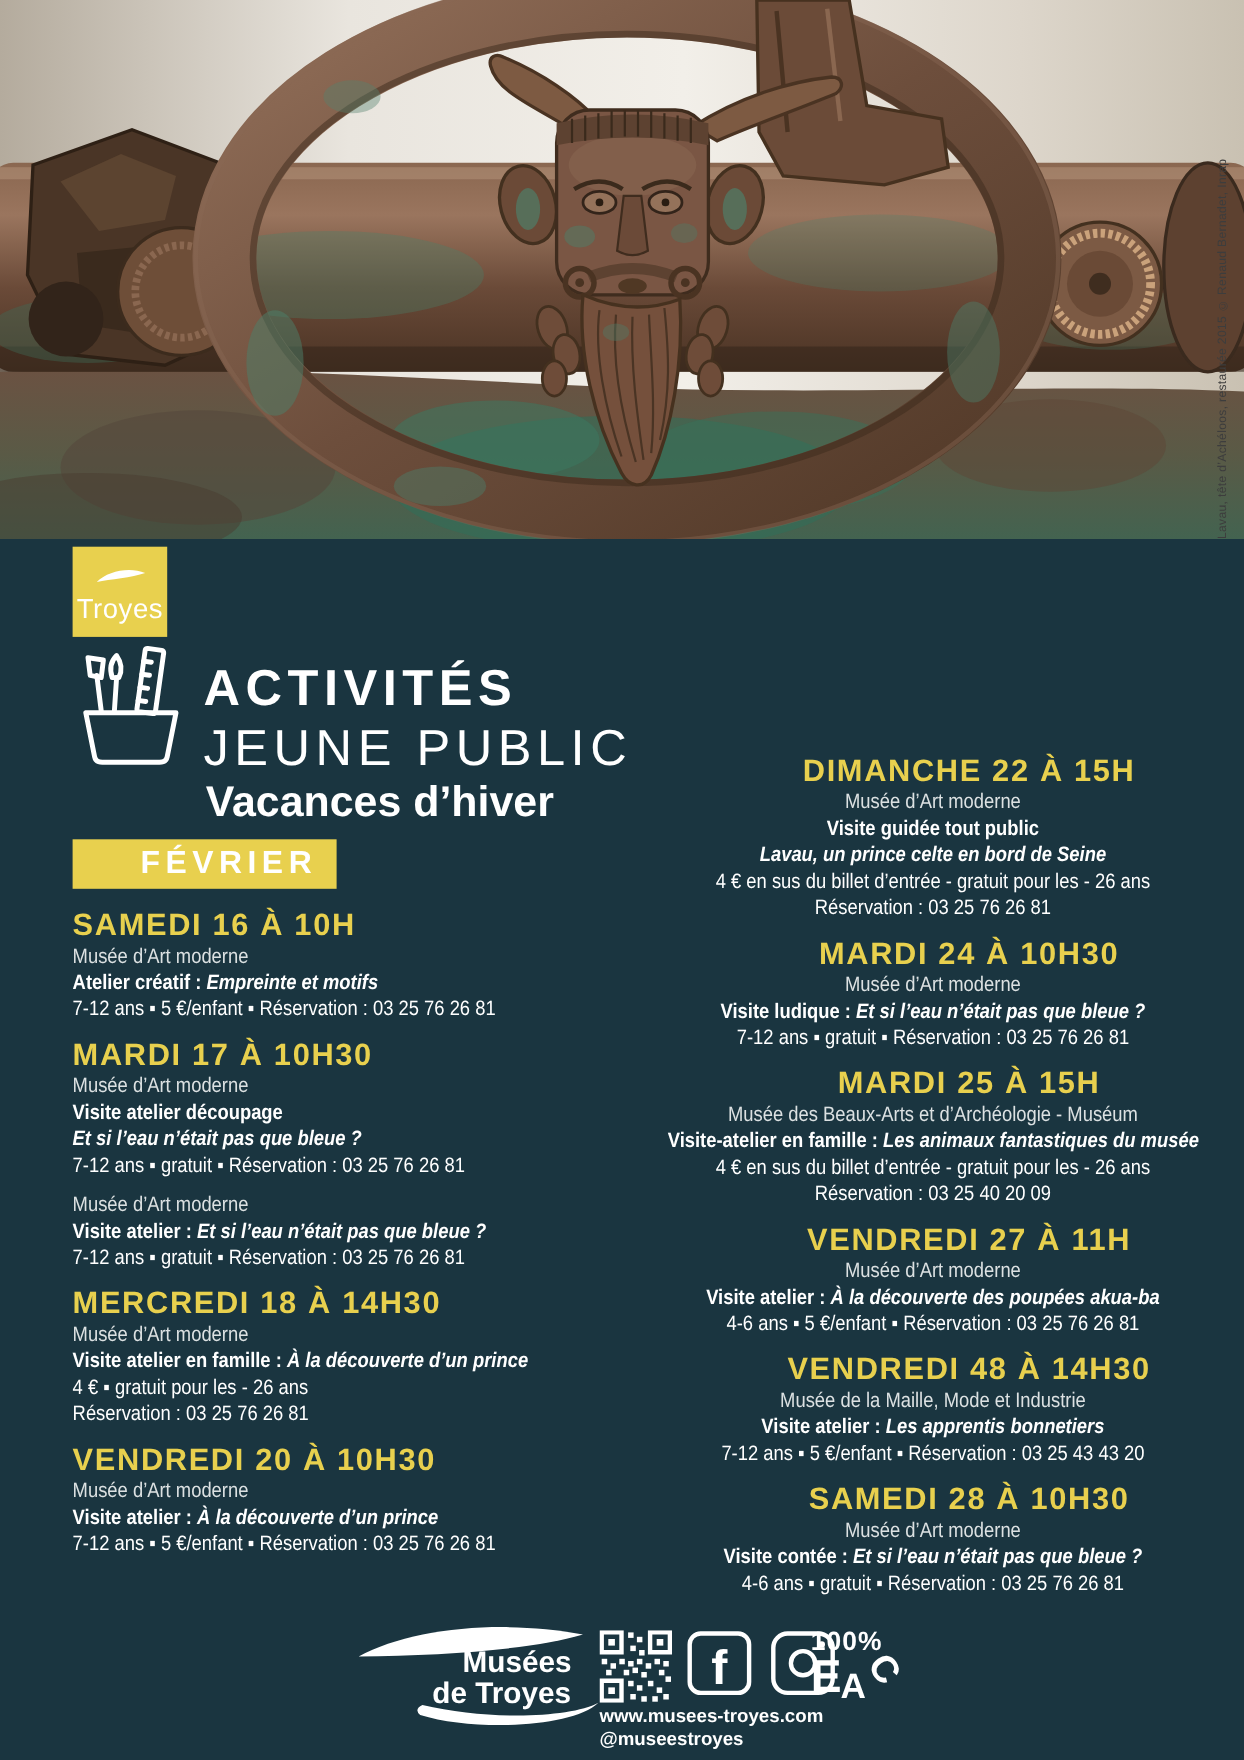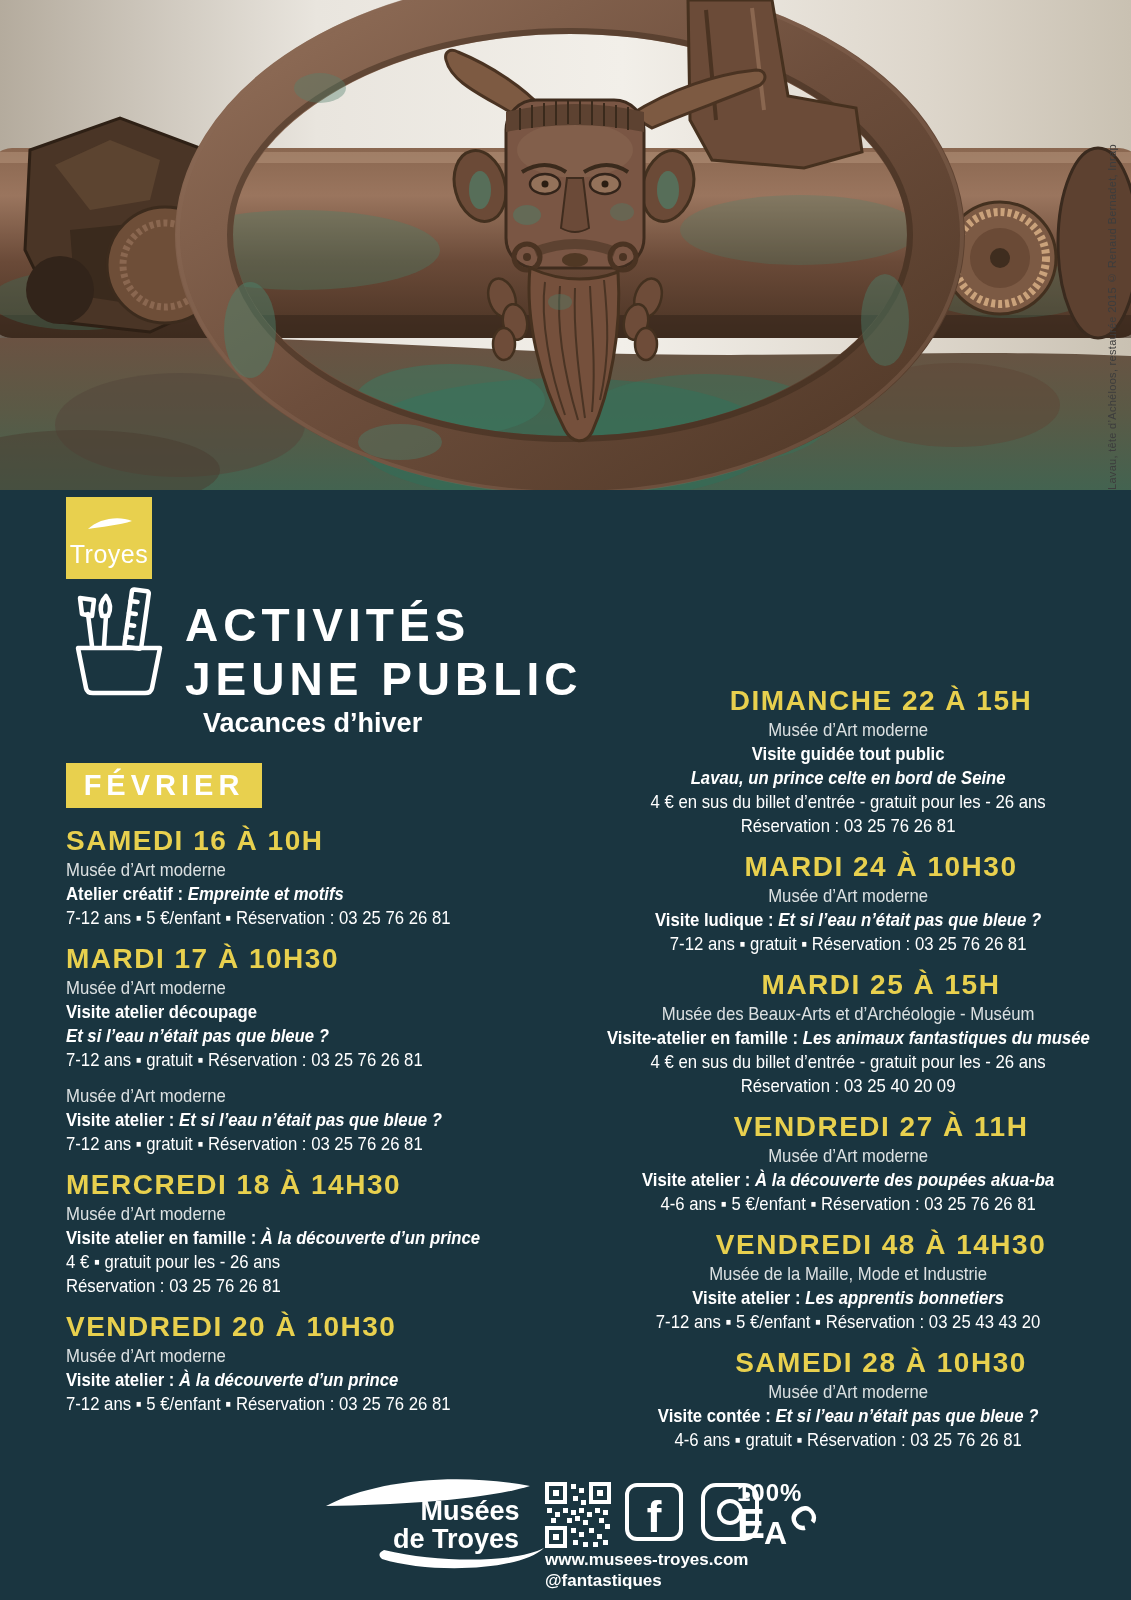--- a/index.html
+++ b/index.html
@@ -17,26 +17,26 @@
   }
   
   .brand{position:absolute;left:66px;top:497px;width:86px;height:82px;background:#e8d04e;}
   .brand svg{position:absolute;left:20px;top:18px;}
   .brand-text{position:absolute;left:0;right:0;bottom:10px;text-align:center;
     color:#fff;font-size:25px;letter-spacing:.5px;}
   .supplies{position:absolute;left:70px;top:584px;}
   
   .title1{position:absolute;left:185px;top:598px;font-size:46px;font-weight:bold;
     color:#fff;letter-spacing:5px;text-align:center;}
-  .title2{position:absolute;left:185px;top:652px;font-size:46px;font-weight:bold;
+  .title2{position:absolute;left:185px;top:652px;font-size:46px;font-weight:normal;
     color:#fff;letter-spacing:5px;}
-  .subtitle{position:absolute;left:187px;top:708px;font-size:27px;font-weight:bold;color:#fff;margin-left:16px;}
+  .subtitle{position:absolute;left:187px;top:708px;font-size:39px;font-weight:bold;color:#fff;}
   .month{position:absolute;left:66px;top:763px;width:196px;height:45px;background:#e8d04e;
     color:#fff;font-size:29px;font-weight:bold;letter-spacing:5px;
-    display:flex;align-items:center;justify-content:center;}
+    display:flex;align-items:center;justify-content:center;padding-left:44px;}
   
   .col{position:absolute;width:548px;}
   .col-left{left:66px;top:824px;}
   .col-right{left:607px;top:684px;text-align:center;}
   .event{margin-bottom:12px;}
   .event-day{color:#e8d04e;font-size:28px;font-weight:bold;letter-spacing:1.5px;line-height:34px;}
   .event-venue{color:#dce1e2;font-size:19px;line-height:24px;white-space:nowrap;
     transform:scaleX(.88);transform-origin:0 50%;}
   .event-line{color:#fff;font-size:19px;line-height:24px;white-space:nowrap;
     transform:scaleX(.88);transform-origin:0 50%;}
@@ -360,21 +360,21 @@
   <div class="fb">
       <span>f</span>
     </div>
 
   <div class="ig">
     <div class="ig-lens"></div>
     <div class="ig-dot"></div>
   </div>
 
   <div class="site">www.musees-troyes.com</div>
-  <div class="handle">@fantastiques</div>
+  <div class="handle">@museestroyes</div>
 
   <div class="eac">
     <div class="eac-top">100%</div>
     <div class="eac-row">
       <span class="eac-e">E</span>
       <span class="eac-a">A</span>
       <span class="eac-c">C</span>
     </div>
   </div>
 

